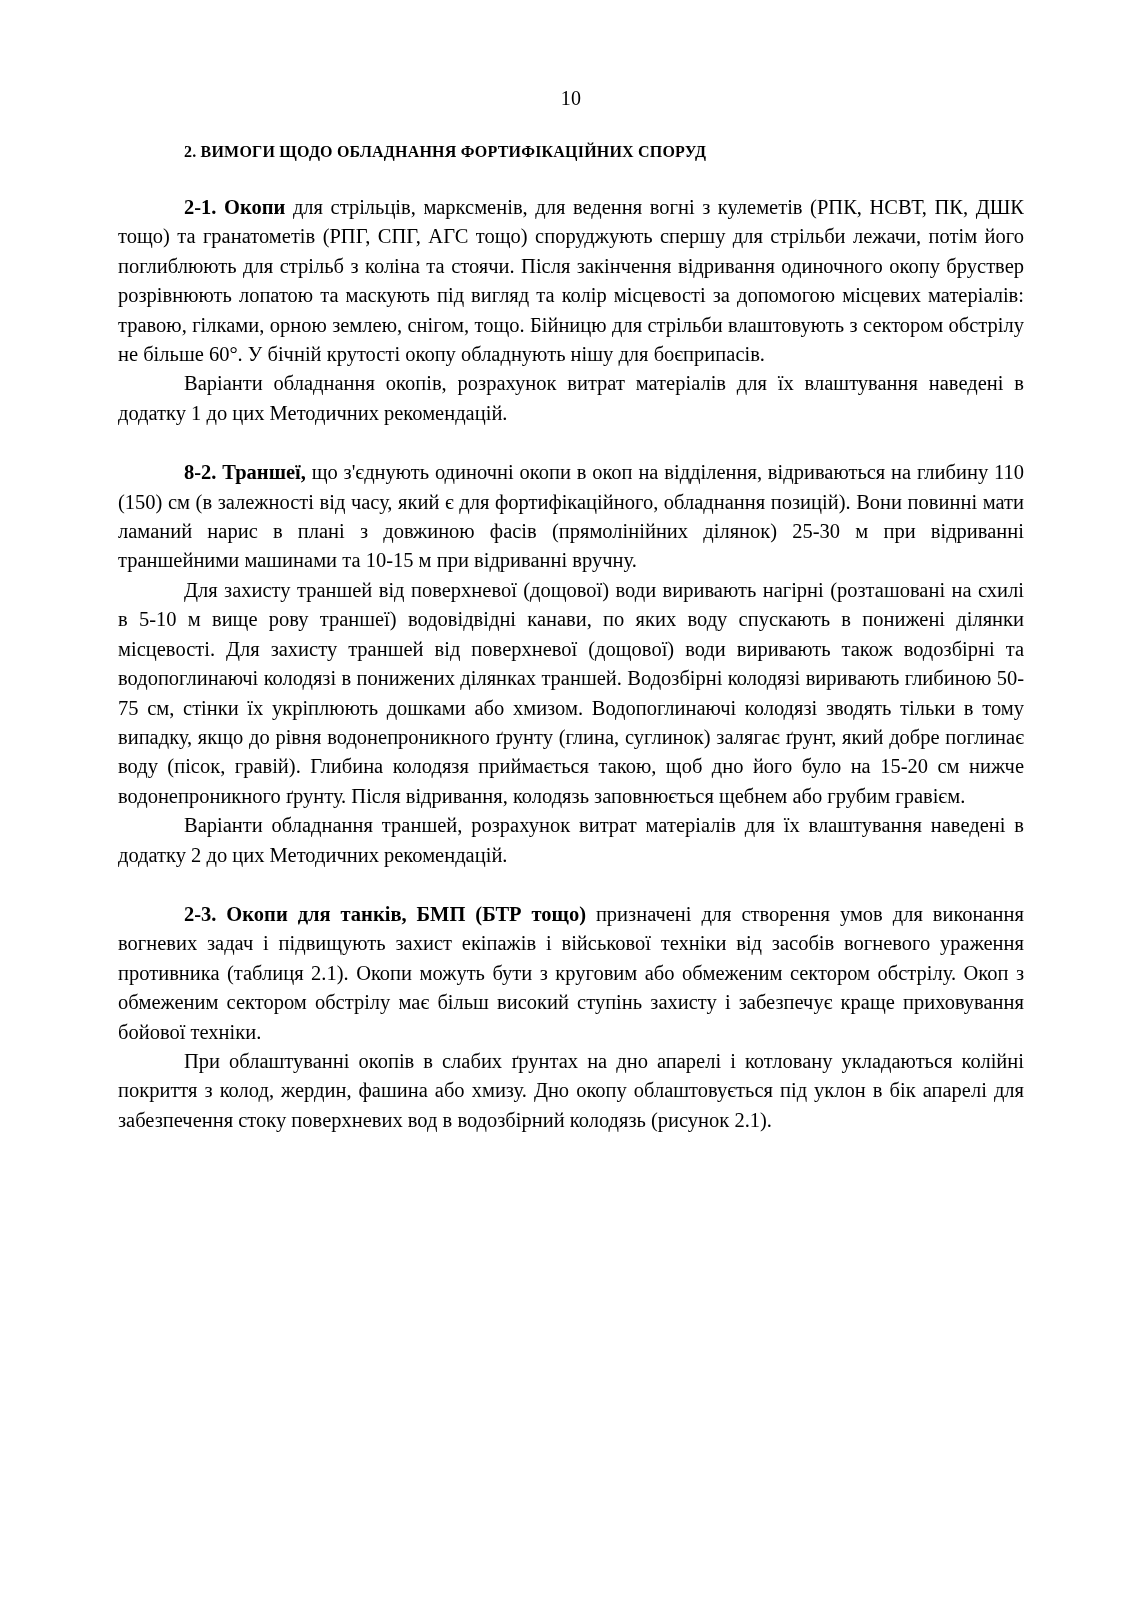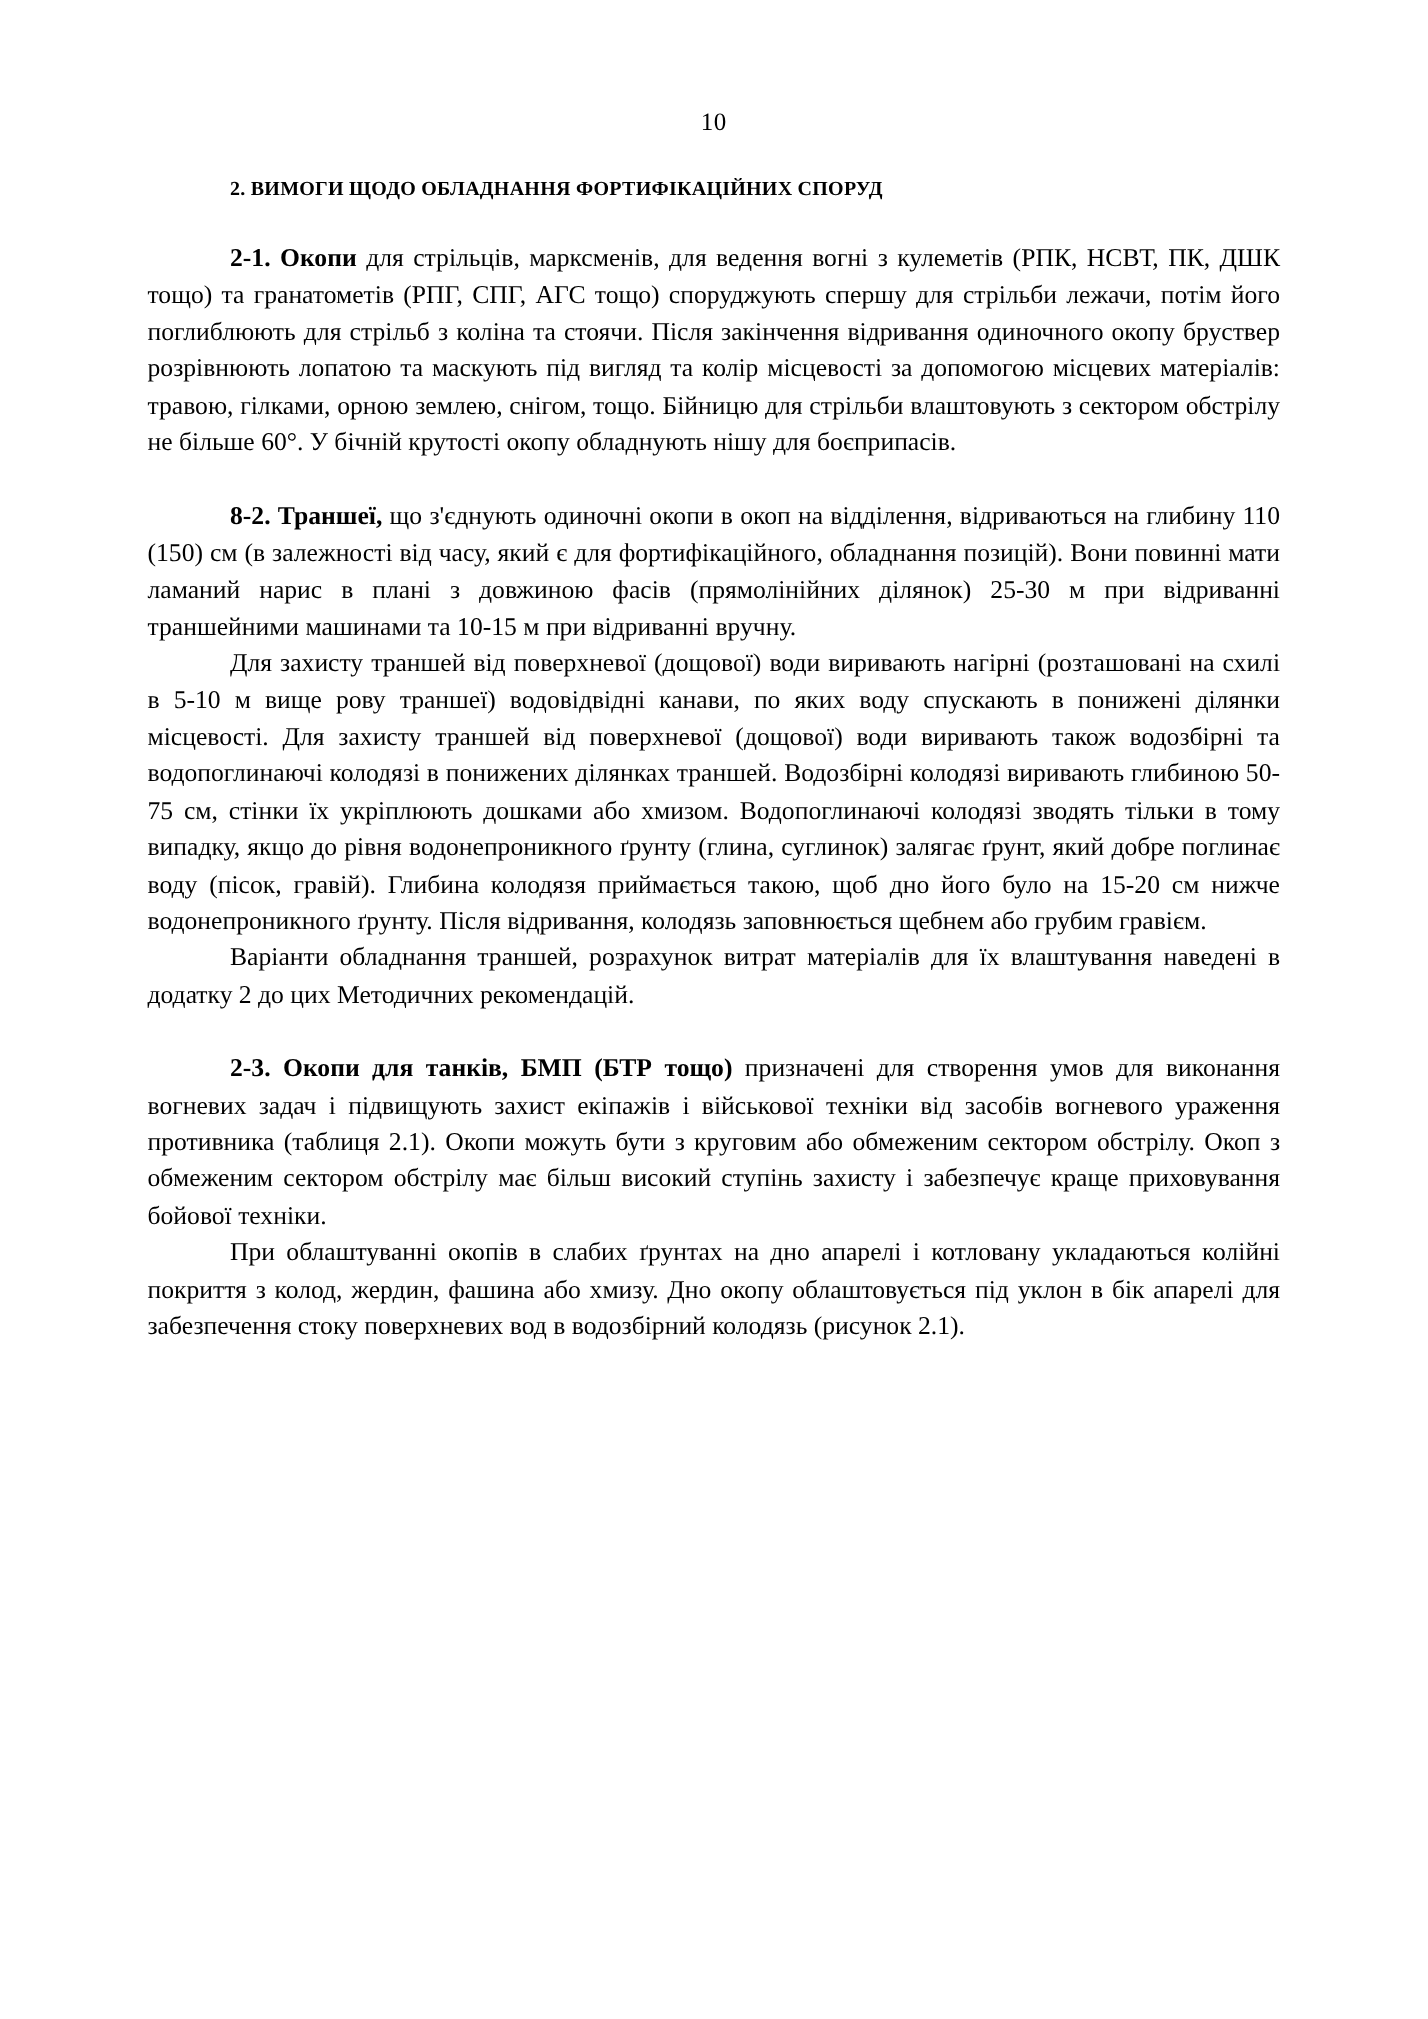--- a/index.html
+++ b/index.html
@@ -75,20 +75,23 @@
   <div class="content">
 
     <div class="section-heading">2.   ВИМОГИ   ЩОДО   ОБЛАДНАННЯ   ФОРТИФІКАЦІЙНИХ СПОРУД</div>
 
     <div class="spacer-top-heading"></div>
 
     <div>
       <p class="para">
         <b>2-1. Окопи</b><span> для стрільців, марксменів, для ведення вогні з кулеметів (РПК, НСВТ, ПК, ДШК тощо) та гранатометів (РПГ, СПГ, АГС тощо) споруджують спершу для стрільби лежачи, потім його поглиблюють для стрільб з коліна та стоячи. Після закінчення відривання одиночного окопу бруствер розрівнюють лопатою та маскують під вигляд та колір місцевості за допомогою місцевих матеріалів: травою, гілками, орною землею, снігом, тощо. Бійницю для стрільби влаштовують з сектором обстрілу не більше 60°. У бічній крутості окопу обладнують нішу для боєприпасів.</span>
       </p>
+      <p class="para last-line-left">
+        <span>Варіанти обладнання окопів, розрахунок витрат матеріалів для їх влаштування наведені в додатку 1 до цих Методичних рекомендацій.</span>
+      </p>
     </div>
 
     <div class="gap-lg"></div>
 
     <div>
       <p class="para">
         <b>8-2. Траншеї,</b><span> що з'єднують одиночні окопи в окоп на відділення, відриваються на глибину 110 (150) см (в залежності від часу, який є для фортифікаційного, обладнання позицій). Вони повинні мати ламаний нарис в плані з довжиною фасів (прямолінійних ділянок) 25-30 м при відриванні траншейними машинами та 10-15 м при відриванні вручну.</span>
       </p>
       <p class="para">
         <span>Для захисту траншей від поверхневої (дощової) води виривають нагірні (розташовані на схилі в 5-10 м вище рову траншеї) водовідвідні канави, по яких воду спускають в понижені ділянки місцевості. Для захисту траншей від поверхневої (дощової) води виривають також водозбірні та водопоглинаючі колодязі в понижених ділянках траншей. Водозбірні колодязі виривають глибиною 50-75 см, стінки їх укріплюють дошками або хмизом. Водопоглинаючі колодязі зводять тільки в тому випадку, якщо до рівня водонепроникного ґрунту (глина, суглинок) залягає ґрунт, який добре поглинає воду (пісок, гравій). Глибина колодязя приймається такою, щоб дно його було на 15-20 см нижче водонепроникного ґрунту. Після відривання, колодязь заповнюється щебнем або грубим гравієм.</span>

